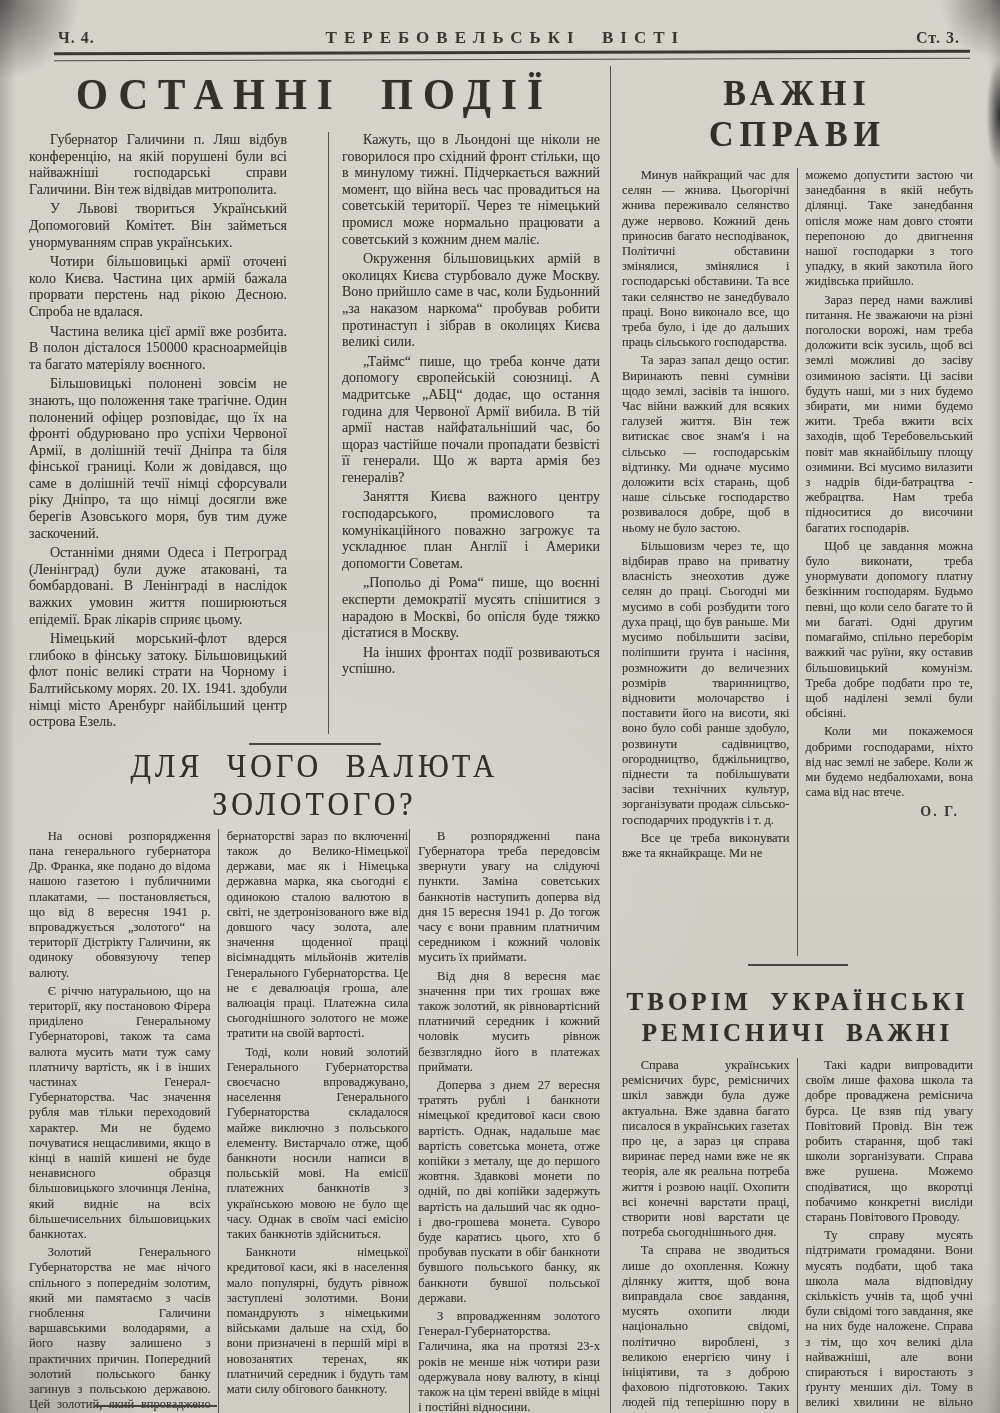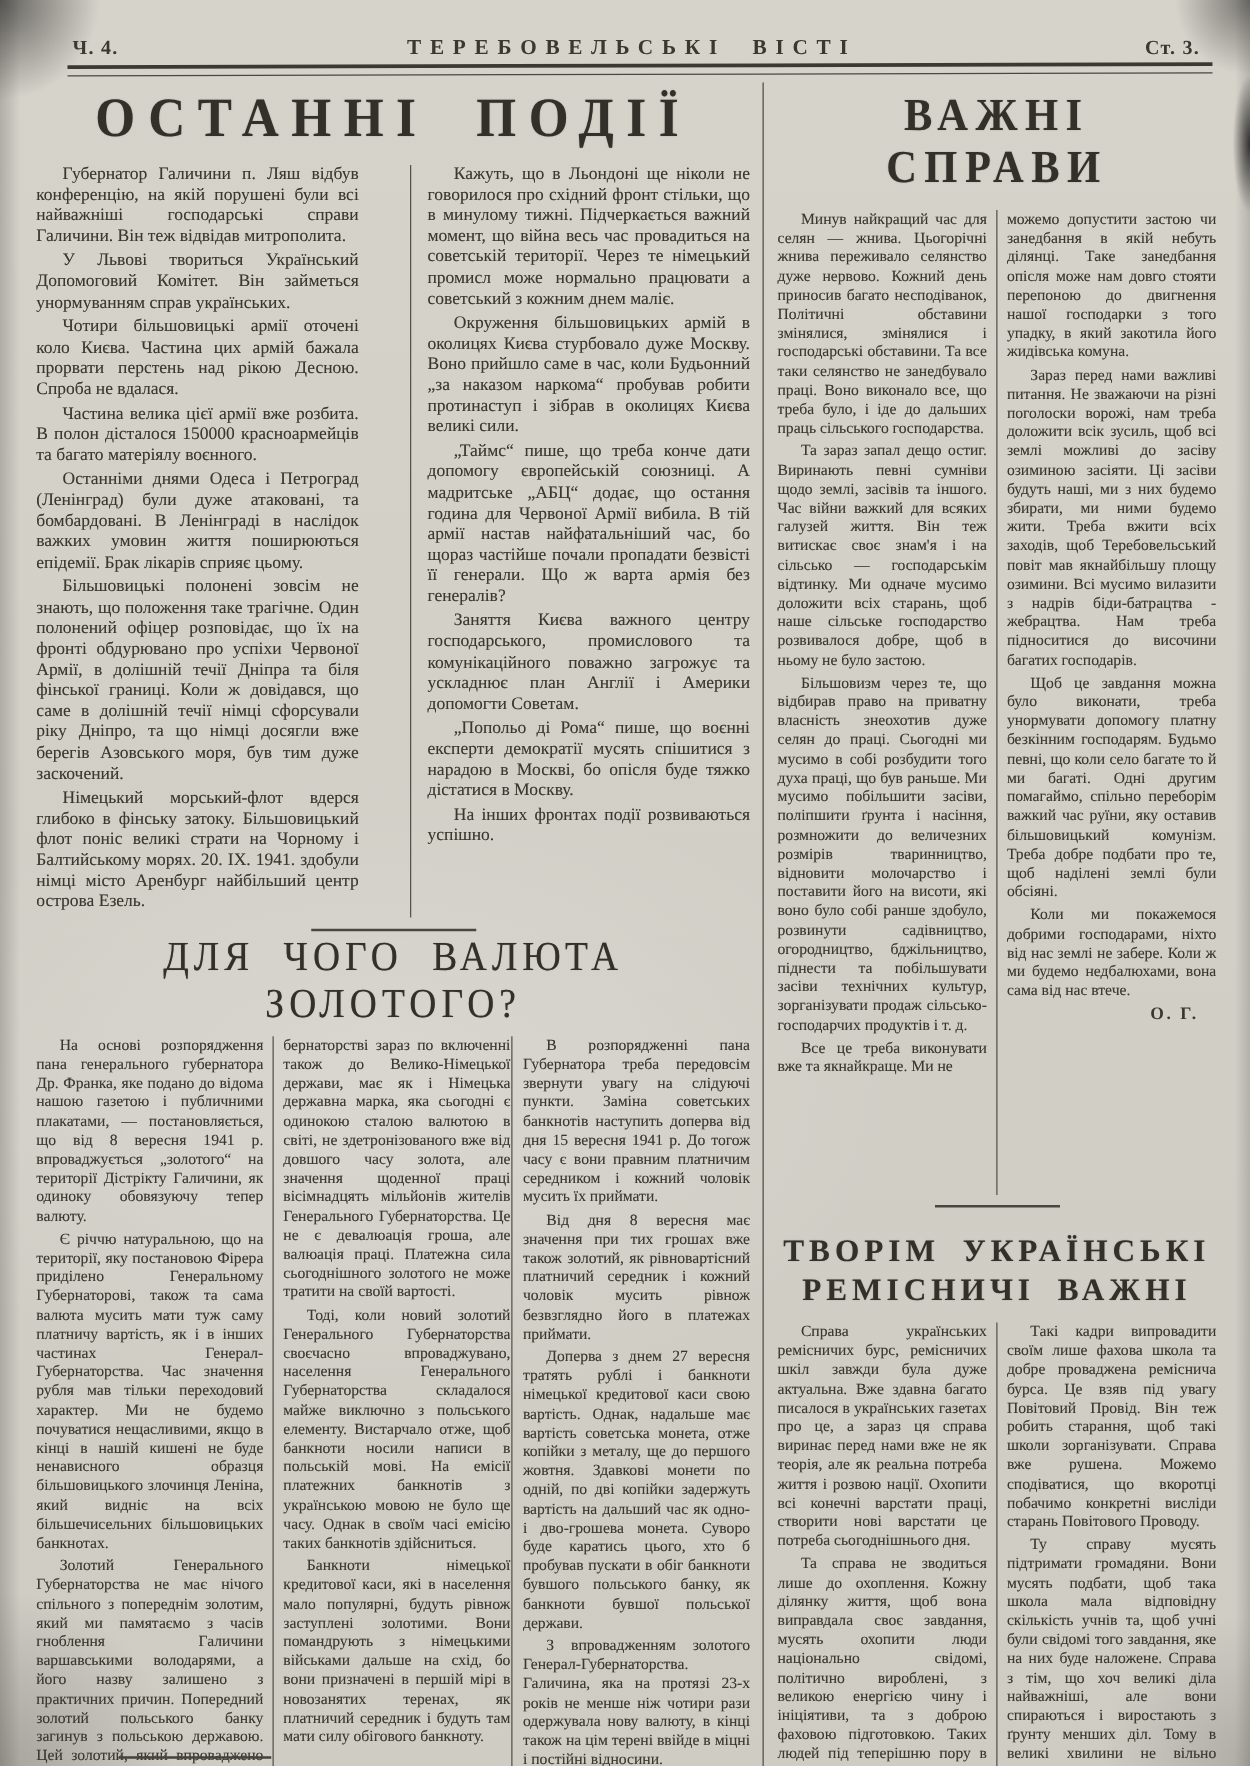--- a/index.html
+++ b/index.html
@@ -84,22 +84,22 @@
     <div class="left-region">
 
       <section>
         <div class="headline h-latest">ОСТАННІ ПОДІЇ</div>
         <div class="colrow wide latest-block">
           <div class="col">
               <p class="para">Губернатор Галичини п. Ляш відбув конференцію, на якій порушені були всі найважніші господарські справи Галичини. Він теж відвідав митрополита.</p>
               <p class="para">У Львові твориться Український Допомоговий Комітет. Він займеться унормуванням справ українських.</p>
               <p class="para">Чотири більшовицькі армії оточені коло Києва. Частина цих армій бажала прорвати перстень над рікою Десною. Спроба не вдалася.</p>
               <p class="para">Частина велика цієї армії вже розбита. В полон дісталося 150000 красноармейців та багато матеріялу воєнного.</p>
+              <p class="para">Більшовицькі полонені зовсім не знають, що положення таке трагічне. Один полонений офіцер розповідає, що їх на фронті обдурювано про успіхи Червоної Армії, в долішній течії Дніпра та біля фінської границі. Коли ж довідався, що саме в долішній течії німці сфорсували ріку Дніпро, та що німці досягли вже берегів Азовського моря, був тим дуже заскочений.</p>
               <p class="para">Останніми днями Одеса і Петроград (Ленінград) були дуже атаковані, та бомбардовані. В Ленінграді в наслідок важких умовин життя поширюються епідемії. Брак лікарів сприяє цьому.</p>
-              <p class="para">Більшовицькі полонені зовсім не знають, що положення таке трагічне. Один полонений офіцер розповідає, що їх на фронті обдурювано про успіхи Червоної Армії, в долішній течії Дніпра та біля фінської границі. Коли ж довідався, що саме в долішній течії німці сфорсували ріку Дніпро, та що німці досягли вже берегів Азовського моря, був тим дуже заскочений.</p>
               <p class="para">Німецький морський-флот вдерся глибоко в фінську затоку. Більшовицький флот поніс великі страти на Чорному і Балтийському морях. 20. ІХ. 1941. здобули німці місто Аренбург найбільший центр острова Езель.</p>
             </div>
           <div class="col">
               <p class="para">Кажуть, що в Льондоні ще ніколи не говорилося про східний фронт стільки, що в минулому тижні. Підчеркається важний момент, що війна весь час провадиться на советській території. Через те німецький промисл може нормально працювати а советський з кожним днем маліє.</p>
               <p class="para">Окруження більшовицьких армій в околицях Києва стурбовало дуже Москву. Воно прийшло саме в час, коли Будьонний „за наказом наркома“ пробував робити протинаступ і зібрав в околицях Києва великі сили.</p>
               <p class="para">„Таймс“ пише, що треба конче дати допомогу європейській союзниці. А мадритське „АБЦ“ додає, що остання година для Червоної Армії вибила. В тій армії настав найфатальніший час, бо щораз частійше почали пропадати безвісті її генерали. Що ж варта армія без генералів?</p>
               <p class="para">Заняття Києва важного центру господарського, промислового та комунікаційного поважно загрожує та ускладнює план Англії і Америки допомогти Советам.</p>
               <p class="para">„Попольо ді Рома“ пише, що воєнні експерти демократії мусять спішитися з нарадою в Москві, бо опісля буде тяжко дістатися в Москву.</p>
               <p class="para">На інших фронтах події розвиваються успішно.</p>
             </div>
@@ -138,21 +138,21 @@
       <section>
         <div class="headline h-important">ВАЖНІ СПРАВИ</div>
         <div class="colrow narrow important-block">
           <div class="col">
               <p class="para">Минув найкращий час для селян — жнива. Цьогорічні жнива переживало селянство дуже нервово. Кожний день приносив багато несподіванок, Політичні обставини змінялися, змінялися і господарські обставини. Та все таки селянство не занедбувало праці. Воно виконало все, що треба було, і іде до дальших праць сільського господарства.</p>
               <p class="para">Та зараз запал дещо остиг. Виринають певні сумніви щодо землі, засівів та іншого. Час війни важкий для всяких галузей життя. Він теж витискає своє знам'я і на сільсько — господарськім відтинку. Ми одначе мусимо доложити всіх старань, щоб наше сільське господарство розвивалося добре, щоб в ньому не було застою.</p>
               <p class="para">Більшовизм через те, що відбирав право на приватну власність знеохотив дуже селян до праці. Сьогодні ми мусимо в собі розбудити того духа праці, що був раньше. Ми мусимо побільшити засіви, поліпшити ґрунта і насіння, розмножити до величезних розмірів тваринництво, відновити молочарство і поставити його на висоти, які воно було собі ранше здобуло, розвинути садівництво, огородництво, бджільництво, піднести та побільшувати засіви технічних культур, зорганізувати продаж сільсько-господарчих продуктів і т. д.</p>
               <p class="para">Все це треба виконувати вже та якнайкраще. Ми не</p>
             </div>
           <div class="col">
-            <p class="para cont">можемо допустити застою чи занедбання в якій небуть ділянці. Таке занедбання опісля може нам довго стояти перепоною до двигнення нашої господарки з того упадку, в який закотила його жидівська комуна.</p>
+            <p class="para cont">можемо допустити застою чи занедбання в якій небуть ділянці. Таке занедбання опісля може нам довго стояти перепоною до двигнення нашої господарки з того упадку, в який закотила його жидівська прийшло.</p>
             <div>
                 <p class="para">Зараз перед нами важливі питання. Не зважаючи на різні поголоски ворожі, нам треба доложити всік зусиль, щоб всі землі можливі до засіву озиминою засіяти. Ці засіви будуть наші, ми з них будемо збирати, ми ними будемо жити. Треба вжити всіх заходів, щоб Теребовельський повіт мав якнайбільшу площу озимини. Всі мусимо вилазити з надрів біди-батрацтва - жебрацтва. Нам треба підноситися до височини багатих господарів.</p>
                 <p class="para">Щоб це завдання можна було виконати, треба унормувати допомогу платну безкінним господарям. Будьмо певні, що коли село багате то й ми багаті. Одні другим помагаймо, спільно переборім важкий час руїни, яку оставив більшовицький комунізм. Треба добре подбати про те, щоб наділені землі були обсіяні.</p>
                 <p class="para">Коли ми покажемося добрими господарами, ніхто від нас землі не забере. Коли ж ми будемо недбалюхами, вона сама від нас втече.</p>
               </div>
             <p class="signature">О. Г.</p>
           </div>
         </div>
       </section>
 

